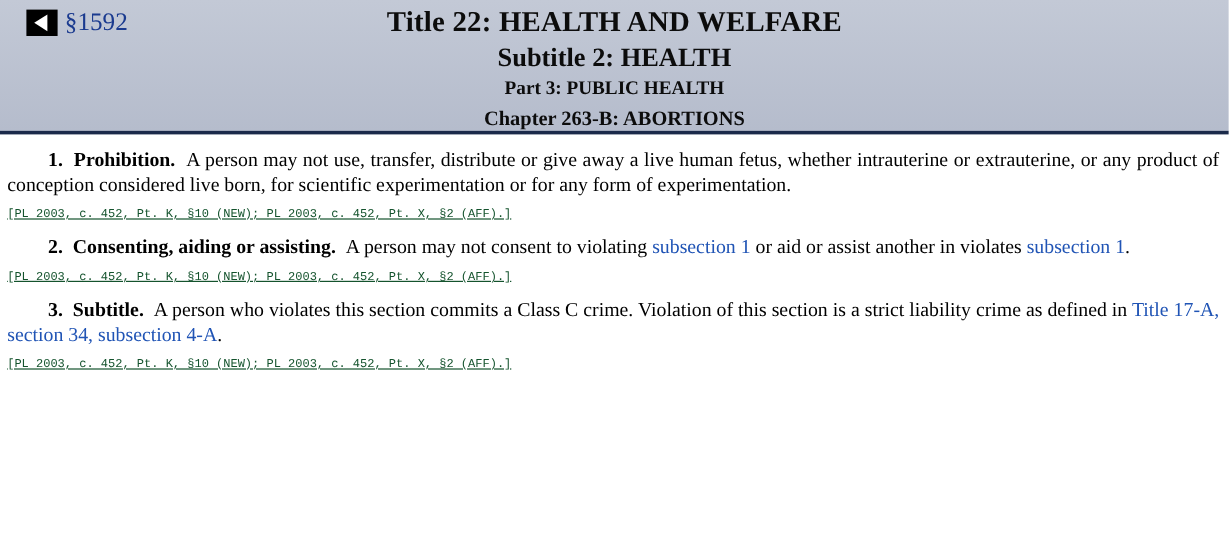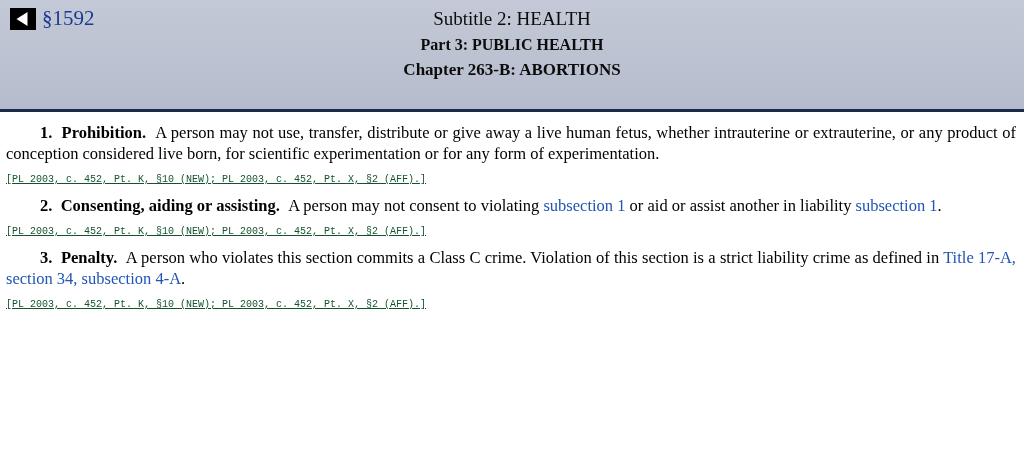--- a/index.html
+++ b/index.html
@@ -29,21 +29,21 @@
     top: 6px;
     display: flex;
     align-items: center;
     gap: 6px;
     font-family: "Liberation Serif", serif;
     font-size: 21px;
     color: #1a3a8f;
     text-decoration: none;
     cursor: pointer;
   }
-  .nav-prev { left: 10px; }
+  .nav-prev { left: 22px; }
   .nav-next { right: 10px; }
   .arrow-box {
     width: 26px;
     height: 22px;
     background: #000000;
     display: inline-block;
     position: relative;
   }
   .arrow-box::after {
     content: "";
@@ -65,22 +65,22 @@
     color: #0c0c0c;
   }
   .title-line-1 {
     font-size: 24px;
     font-weight: bold;
     letter-spacing: 0.2px;
     margin: 1px 0 0 0;
     line-height: 28px;
   }
   .title-line-2 {
-    font-size: 19px;
-    font-weight: normal;
+    font-size: 22px;
+    font-weight: bold;
     margin: 3px 0 0 0;
     line-height: 24px;
   }
   .title-line-3 {
     font-size: 16px;
     font-weight: bold;
     margin: 3px 0 0 0;
     line-height: 21px;
   }
   .title-line-4 {
@@ -143,38 +143,39 @@
 
 <div class="header">
 
   <a class="nav-prev">
     <span class="arrow-box arrow-left"></span>
     <span class="nav-label">§1592</span>
   </a>
 
 
   <div class="title-block">
+    <div class="title-line-1">Title 22: HEALTH AND WELFARE</div>
     <div class="title-line-2">Subtitle 2: HEALTH</div>
     <div class="title-line-3">Part 3: PUBLIC HEALTH</div>
     <div class="title-line-4">Chapter 263-B: ABORTIONS</div>
   </div>
 </div>
 
 <div class="content">
 
 
   <p class="para">
     <span class="num">1.</span>&nbsp;&nbsp;<span class="lead">Prohibition.</span>&nbsp;&nbsp;<span>A person may not use, transfer, distribute or give away a live human fetus, whether intrauterine or extrauterine, or any product of conception considered live born, for scientific experimentation or for any form of experimentation.</span>
   </p>
   <div class="cite">[PL 2003, c. 452, Pt. K, §10 (NEW); PL 2003, c. 452, Pt. X, §2 (AFF).]</div>
 
   <p class="para">
-    <span class="num">2.</span>&nbsp;&nbsp;<span class="lead">Consenting, aiding or assisting.</span>&nbsp;&nbsp;<span>A person may not consent to violating </span><a class="link">subsection 1</a><span> or aid or assist another in liability </span><a class="link">subsection 1</a><span>.</span>
+    <span class="num">2.</span>&nbsp;&nbsp;<span class="lead">Consenting, aiding or assisting.</span>&nbsp;&nbsp;<span>A person may not consent to violating </span><a class="link">subsection 1</a><span> or aid or assist another in violates </span><a class="link">subsection 1</a><span>.</span>
   </p>
   <div class="cite">[PL 2003, c. 452, Pt. K, §10 (NEW); PL 2003, c. 452, Pt. X, §2 (AFF).]</div>
 
   <p class="para">
-    <span class="num">3.</span>&nbsp;&nbsp;<span class="lead">Penalty.</span>&nbsp;&nbsp;<span>A person who violates this section commits a Class C crime. Violation of this section is a strict liability crime as defined in </span><a class="link">Title 17-A, section 34, subsection 4-A</a><span>.</span>
+    <span class="num">3.</span>&nbsp;&nbsp;<span class="lead">Subtitle.</span>&nbsp;&nbsp;<span>A person who violates this section commits a Class C crime. Violation of this section is a strict liability crime as defined in </span><a class="link">Title 17-A, section 34, subsection 4-A</a><span>.</span>
   </p>
   <div class="cite">[PL 2003, c. 452, Pt. K, §10 (NEW); PL 2003, c. 452, Pt. X, §2 (AFF).]</div>
 
 
 </div>
 
 </body></html>

